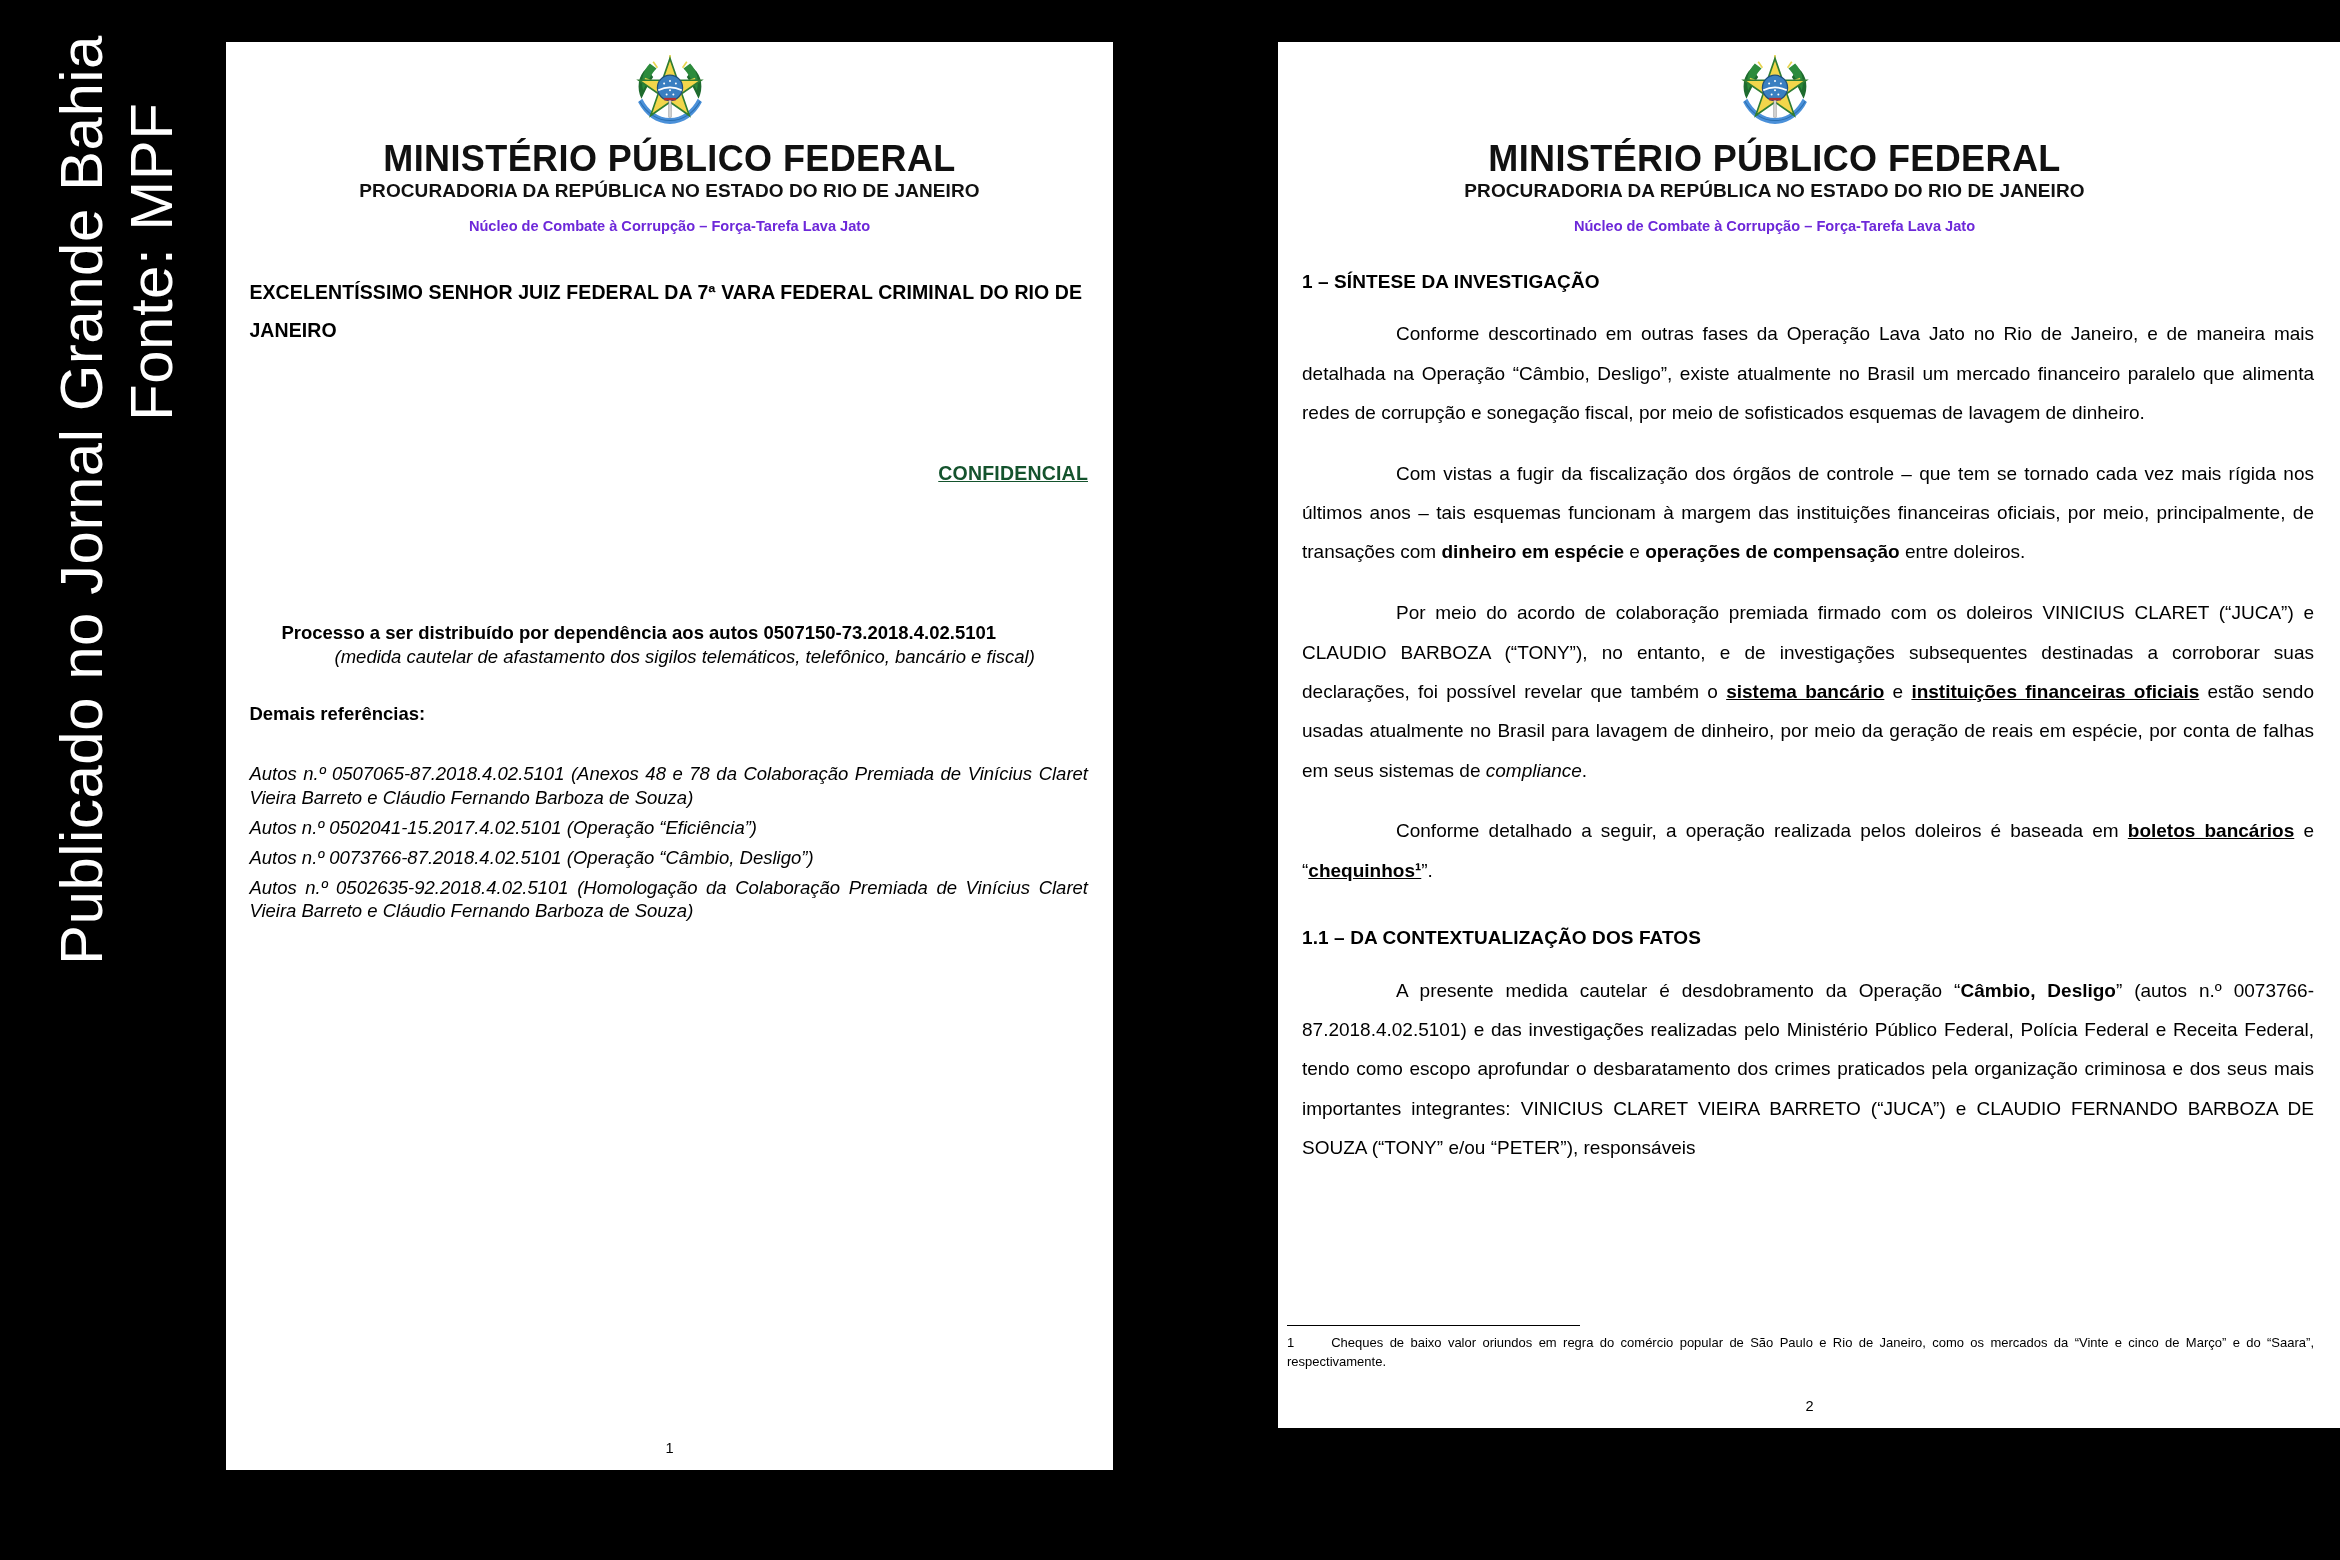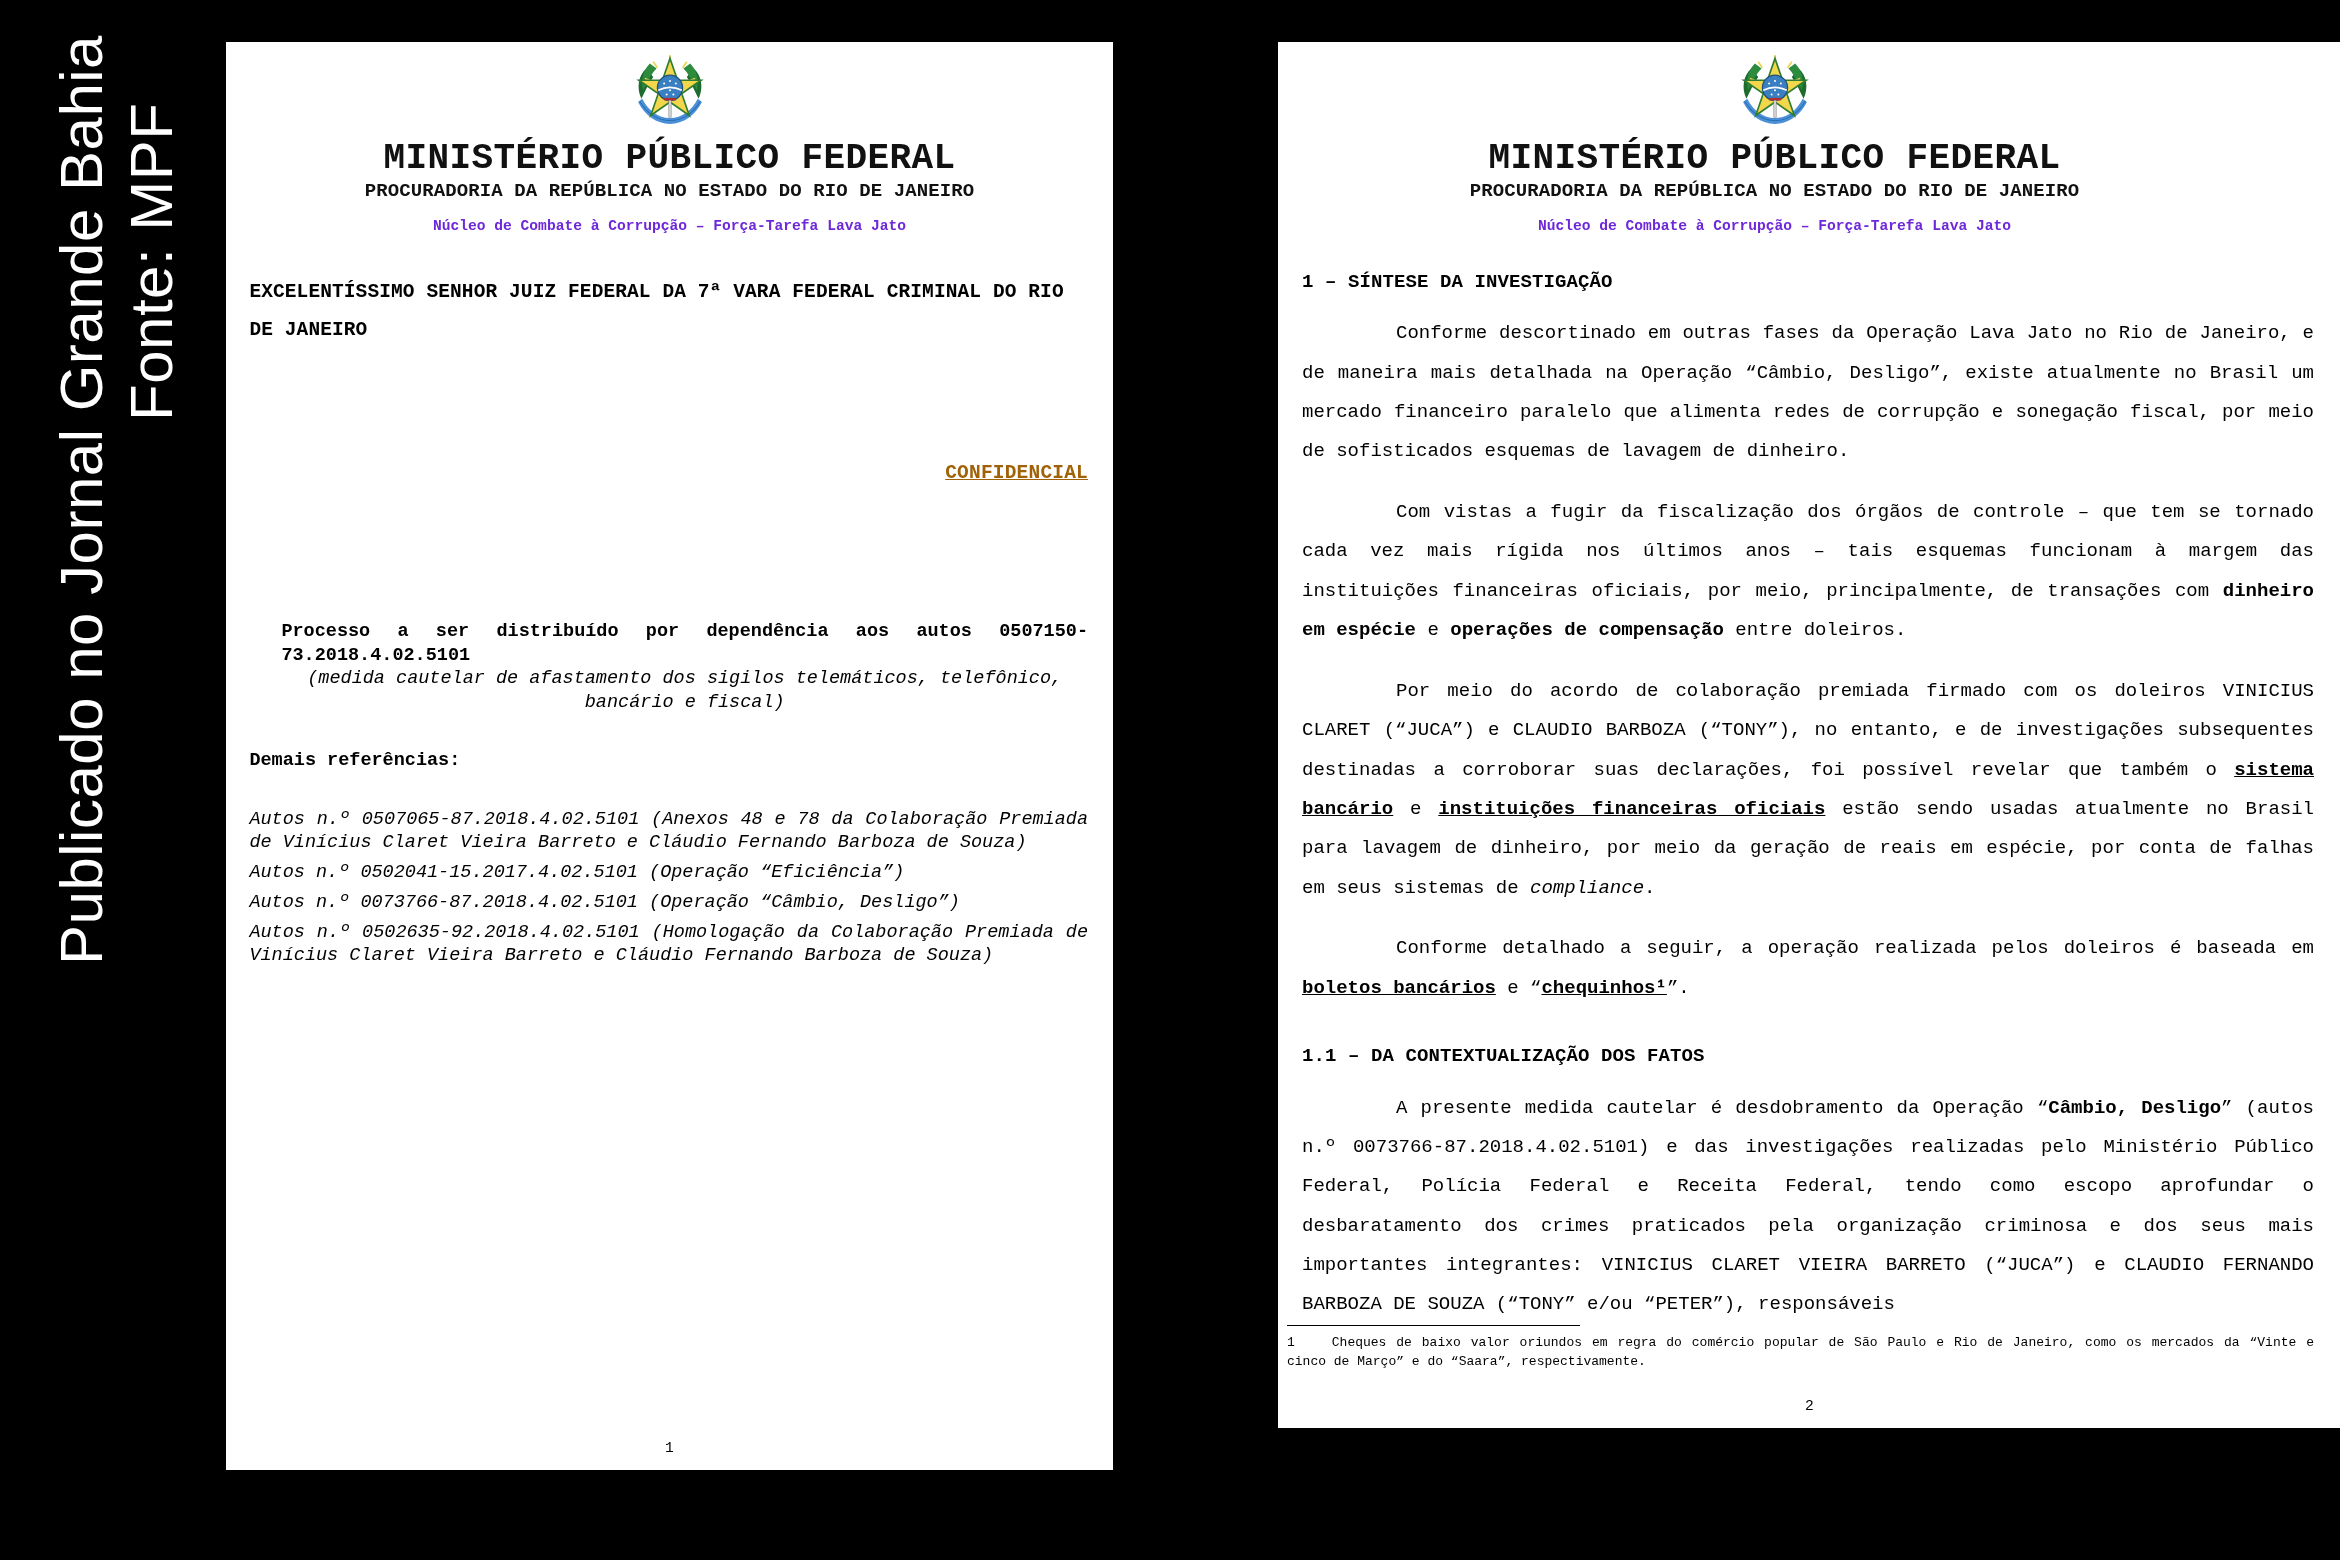--- a/index.html
+++ b/index.html
@@ -61,21 +61,20 @@
   #page-2 {
     left: 1278px;
     top: 42px;
     width: 1063px;
     height: 1386px;
   }
   .page-inner {
     position: relative;
     width: 100%;
     height: 100%;
-    font-family: Liberation Mono, monospace;
   }
   
   #page-2 .page-inner {
     left: -70px;
     width: calc(100% + 70px);
   }
 
   
   .masthead {
     text-align: center;
@@ -120,21 +119,21 @@
   .addressee {
     font-size: 19.5px;
     font-weight: bold;
     line-height: 1.95;
     margin-top: 39px;
     letter-spacing: 0.1px;
   }
   .confidencial {
     font-size: 19.5px;
     font-weight: bold;
-    color: #a16207;
+    color: #14532d;
     text-decoration: underline;
     text-align: right;
     margin-top: 113px;
     letter-spacing: 0.2px;
   }
   .process-ref {
     margin-top: 136px;
     margin-left: 32px;
   }
   .process-ref .ref-bold {

